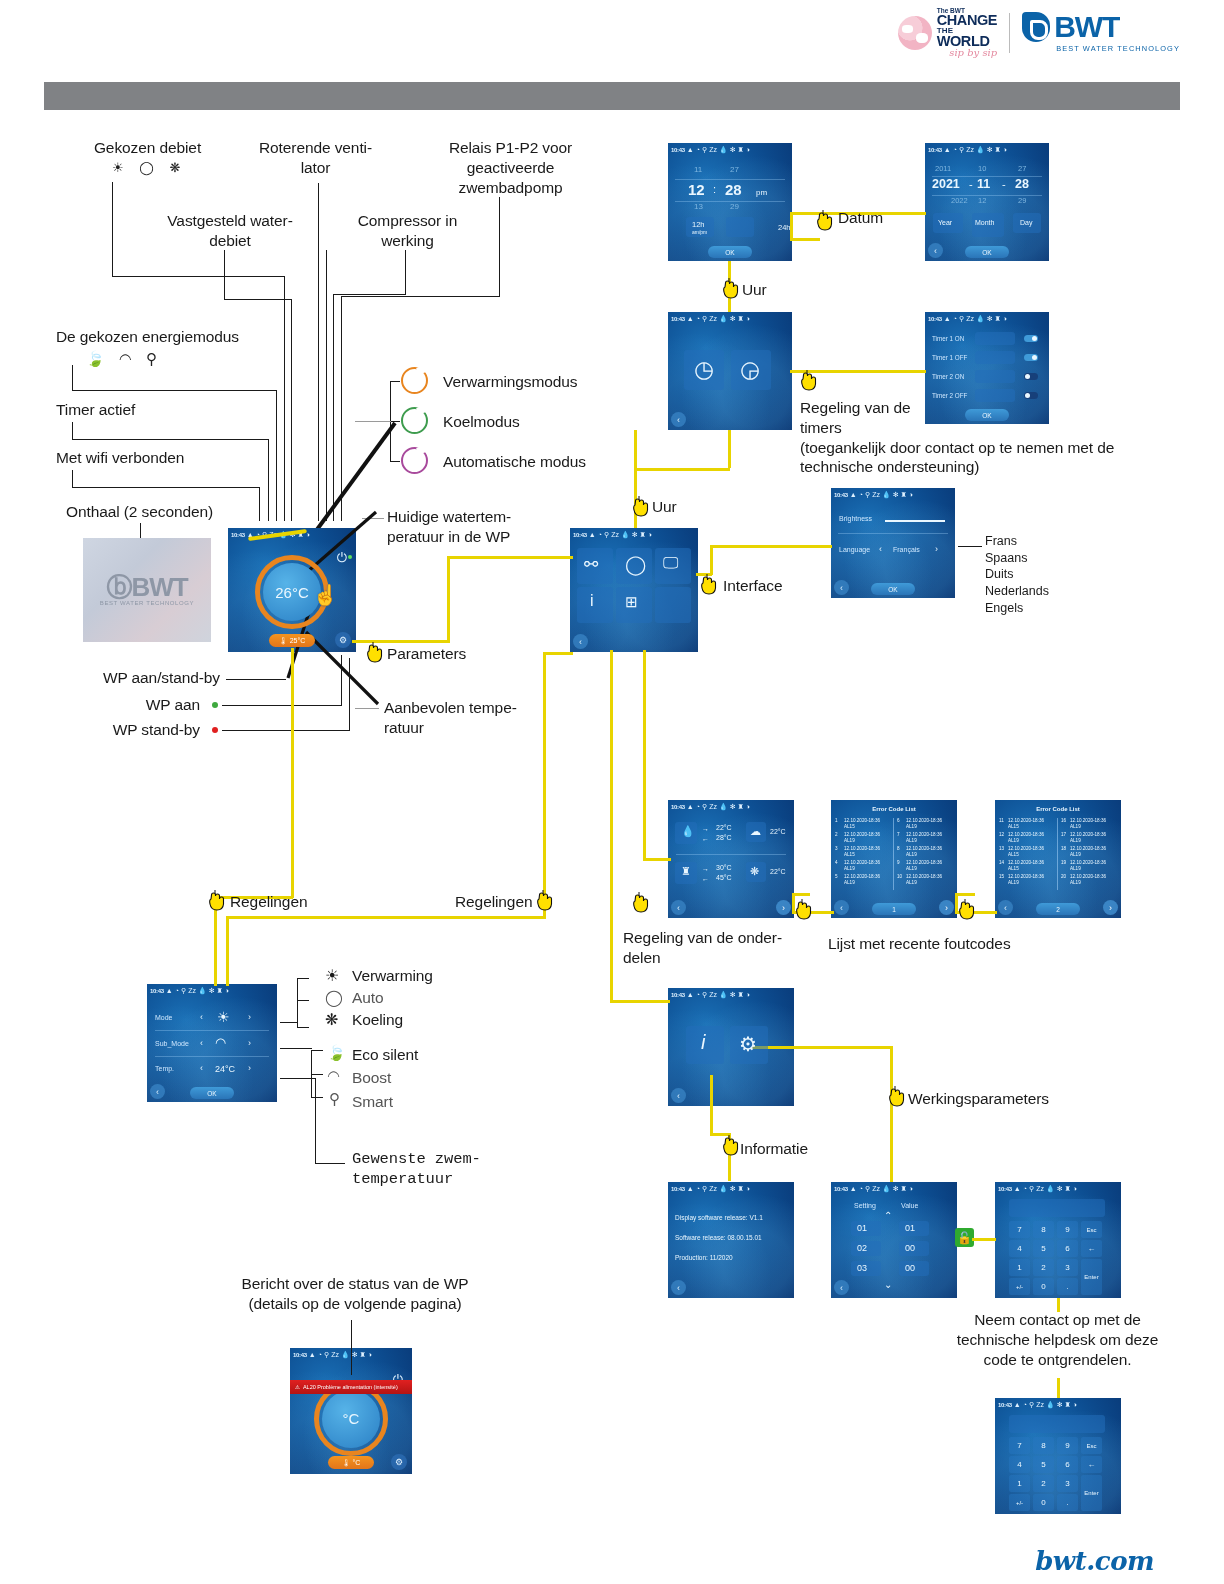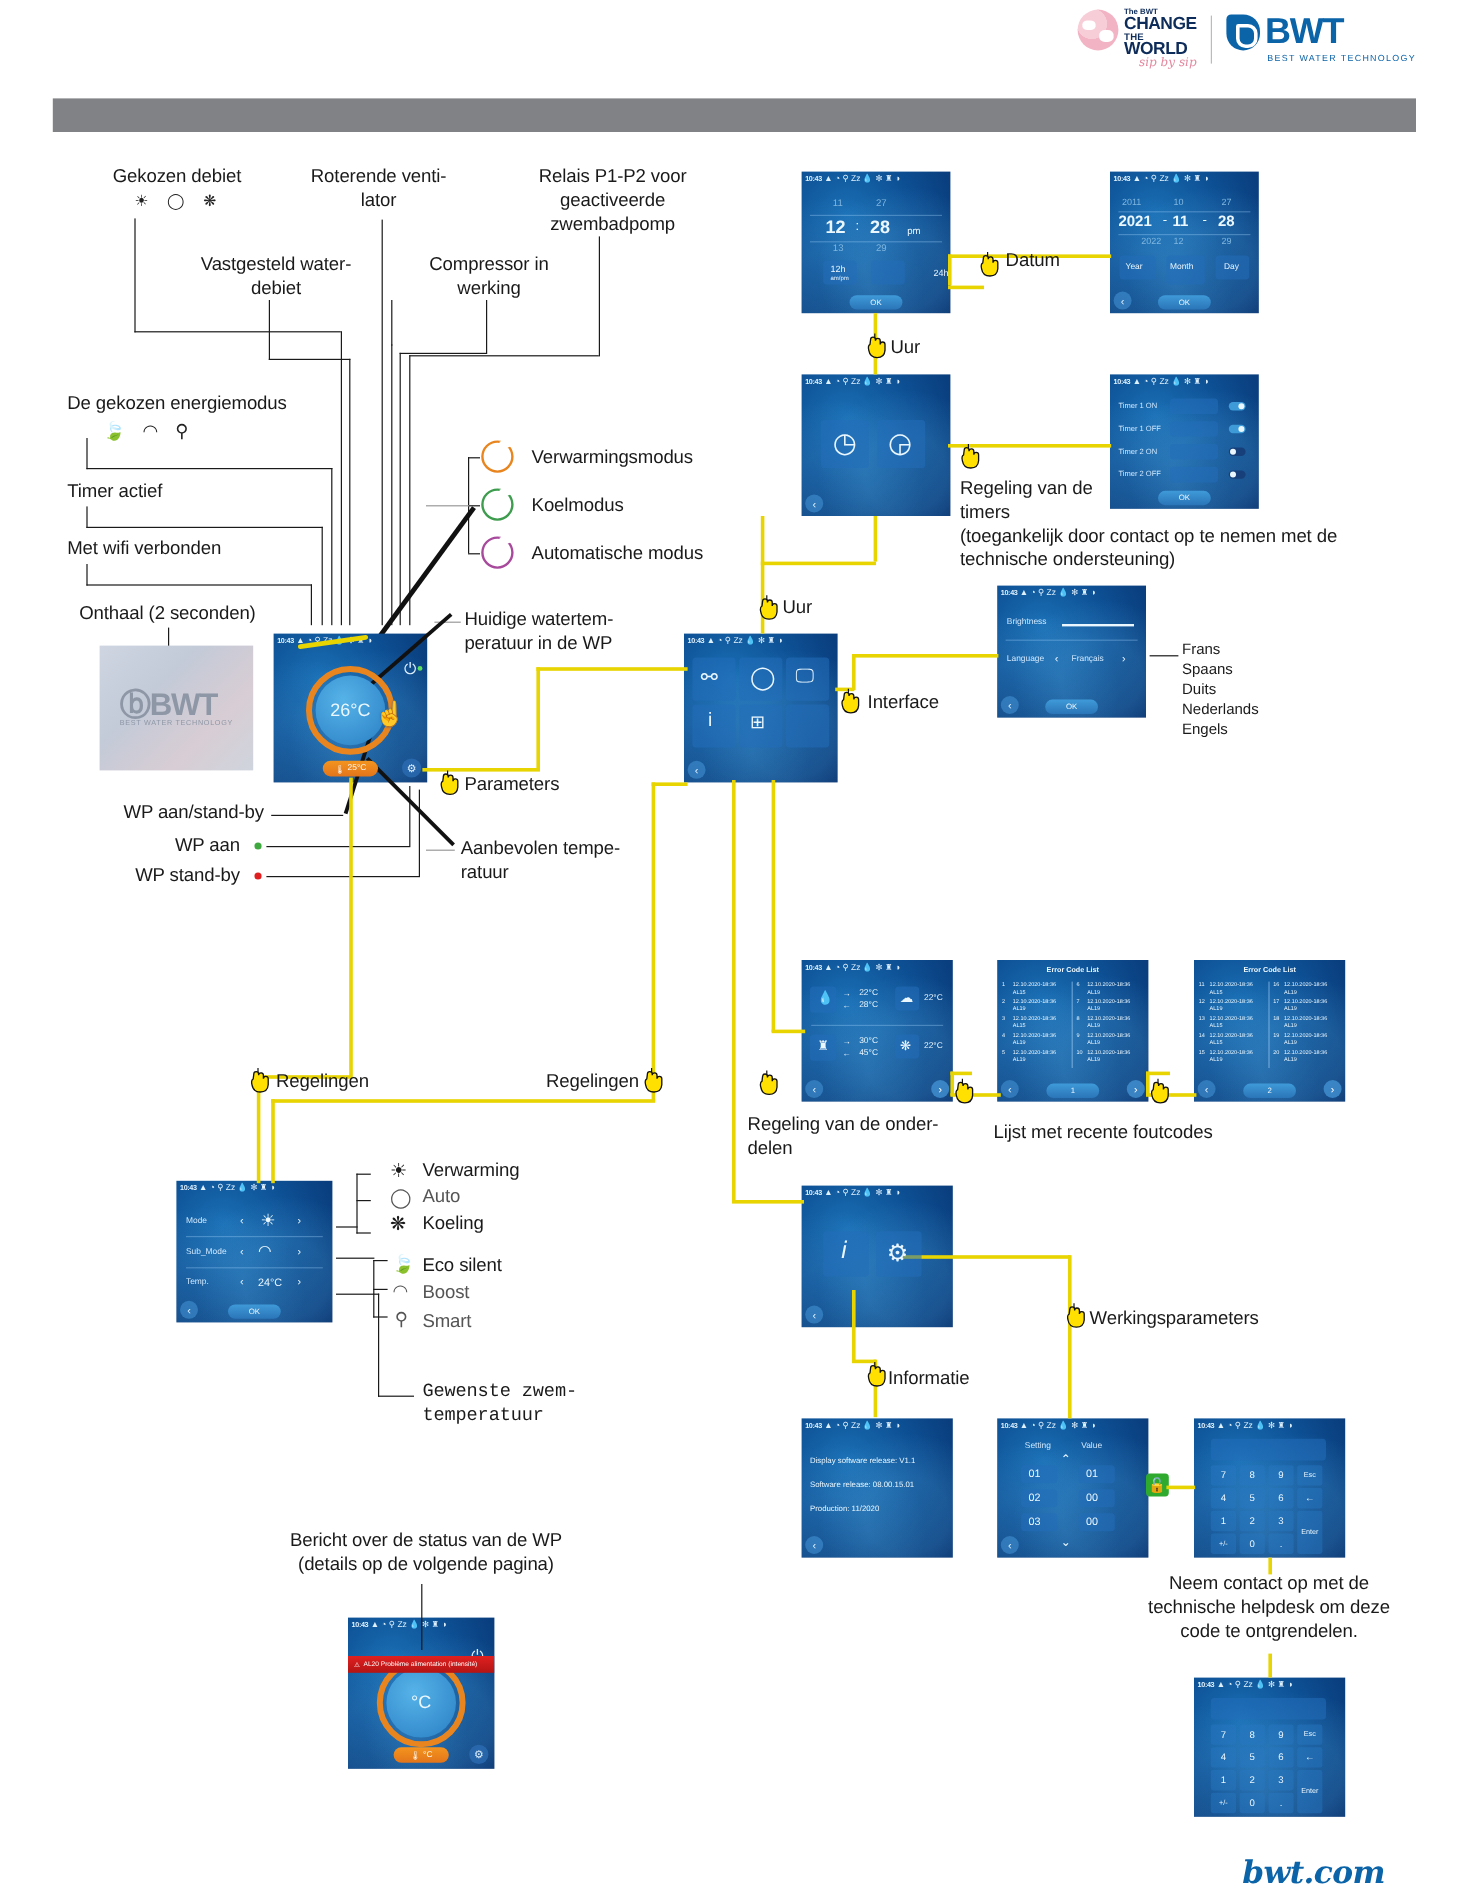--- a/index.html
+++ b/index.html
@@ -13,21 +13,21 @@
   .lnh{height:1.4px;}
   .lnv{width:1.4px;}
   .yl{position:absolute;background:#e8d400;}
   .ylh{height:3px;}
   .ylv{width:3px;}
   .gr{position:absolute;background:#9a9a9a;height:1.4px;}
   
   #graybar{left:44px;top:82px;width:1136px;height:28px;background:#808285;}
   
   .logo-wrap{position:absolute;right:44px;top:8px;display:flex;align-items:center;gap:12px;}
-  .ctw{display:flex;gap:5px;}
+  .ctw{display:flex;align-items:center;gap:5px;}
   .globe{width:34px;height:34px;border-radius:50%;background:
       radial-gradient(circle at 35% 35%, #f7cdd8 0 40%, #f2b4c4 41% 100%);
       position:relative;overflow:hidden;}
   .globe:before{content:"";position:absolute;left:4px;top:9px;width:11px;height:8px;background:#fff;border-radius:40%;}
   .globe:after{content:"";position:absolute;left:18px;top:17px;width:12px;height:10px;background:#fff;border-radius:40%;}
   .ctw-txt{line-height:.92;}
   .ctw-top{font-size:6.5px;color:#0e2c5a;font-weight:bold;}
   .ctw-1{font-size:14.5px;font-weight:bold;color:#0e2c5a;letter-spacing:-.4px;}
   .ctw-2{font-size:8px;font-weight:bold;color:#0e2c5a;letter-spacing:.2px;}
   .ctw-3{font-size:14.5px;font-weight:bold;color:#0e2c5a;letter-spacing:-.4px;}
@@ -68,21 +68,21 @@
   .pwr{position:absolute;right:9px;top:22px;color:#dff1ff;font-size:13px;z-index:3;}
   .leddot{position:absolute;right:4px;top:27px;width:4px;height:4px;border-radius:50%;background:#5ee05e;z-index:3;}
   .pill{position:absolute;left:50%;transform:translateX(-50%);bottom:5px;width:46px;height:13px;border-radius:7px;
      background:linear-gradient(#f4941f,#e2751a);color:#fff;font-size:7px;display:flex;align-items:center;justify-content:center;gap:2px;z-index:3;}
   .gearbtn{position:absolute;right:5px;bottom:4px;width:16px;height:16px;border-radius:50%;
      background:rgba(45,110,180,.75);color:#dff1ff;font-size:9px;display:flex;align-items:center;justify-content:center;z-index:3;}
   .handcur{position:absolute;color:#fff;font-size:20px;z-index:4;text-shadow:0 0 2px #2a5f9a;}
   
   .splash{position:absolute;background:linear-gradient(135deg,#cfd6e2 0%,#c3cad8 35%,#d8cdd4 70%,#cfd4dd 100%);
      display:flex;align-items:center;justify-content:center;}
-  .splash-logo{color:#8e97a6;font-size:26px;font-weight:bold;letter-spacing:-1px;line-height:1;}
+  .splash-logo{color:#8e97a6;font-size:26px;font-weight:bold;letter-spacing:-1px;text-align:center;line-height:1;}
   .splash-logo small{display:block;font-size:6px;letter-spacing:.6px;font-weight:normal;}
   
   .yhand{position:absolute;width:20px;height:24px;z-index:6;}
   
   .ring{width:27px;height:27px;border-radius:50%;border:2.6px solid #000;box-sizing:border-box;position:relative;display:inline-block;}
   .ring:after{content:"";position:absolute;right:-2px;top:-3px;width:11px;height:7px;background:#fff;transform:rotate(-20deg);}
   .divline{position:absolute;left:6%;right:6%;height:1px;background:rgba(160,210,250,.35);z-index:2;}
   .cell{position:absolute;background:rgba(35,110,185,.55);border-radius:3px;z-index:2;}
   .numtxt{position:absolute;color:#eaf7ff;z-index:3;}
   .kbtn{position:absolute;background:rgba(40,120,195,.45);border-radius:2px;color:#eaf7ff;font-size:8px;

